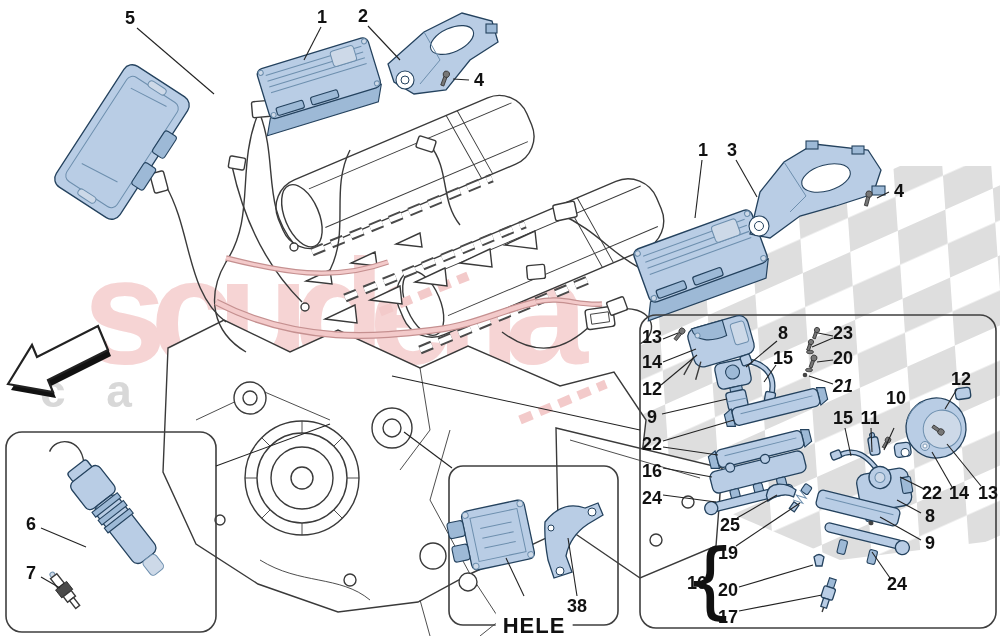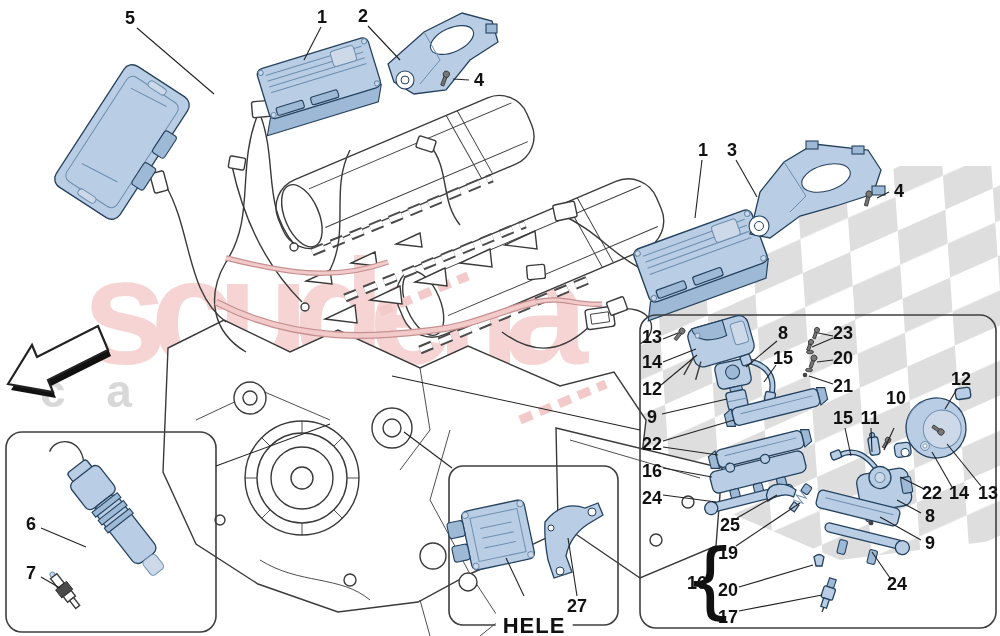--- a/index.html
+++ b/index.html
@@ -495,38 +495,38 @@
       <span class="callout" style="left: 130px; top: 18px;">5</span>
       <span class="callout" style="left: 322px; top: 17px;">1</span>
       <span class="callout" style="left: 363px; top: 16px;">2</span>
       <span class="callout" style="left: 479px; top: 80px;">4</span>
       <span class="callout" style="left: 703px; top: 150px;">1</span>
       <span class="callout" style="left: 732px; top: 150px;">3</span>
       <span class="callout" style="left: 899px; top: 191px;">4</span>
       <span class="callout" style="left: 31px; top: 524px;">6</span>
       <span class="callout" style="left: 31px; top: 573px;">7</span>
       <span class="callout" style="left: 528px; top: 624px;">26</span>
-      <span class="callout" style="left: 577px; top: 606px;">27</span>
+      <span class="callout" style="left: 577px; top: 606px;">38</span>
       <span class="callout" style="left: 652px; top: 337px;">13</span>
       <span class="callout" style="left: 652px; top: 362px;">14</span>
       <span class="callout" style="left: 652px; top: 389px;">12</span>
       <span class="callout" style="left: 652px; top: 417px;">9</span>
       <span class="callout" style="left: 652px; top: 444px;">22</span>
       <span class="callout" style="left: 652px; top: 471px;">16</span>
       <span class="callout" style="left: 652px; top: 498px;">24</span>
       <span class="callout" style="left: 730px; top: 525px; text-align: right;">25</span>
       <span class="callout" style="left: 728px; top: 553px; text-align: center;">19</span>
       <span class="callout" style="left: 697px; top: 583px;">16</span>
       <span class="callout" style="left: 728px; top: 590px;">20</span>
       <span class="callout" style="left: 728px; top: 617px;">17</span>
       <span class="callout" style="left: 783px; top: 333px;">8</span>
       <span class="callout" style="left: 843px; top: 333px;">23</span>
       <span class="callout" style="left: 783px; top: 358px;">15</span>
       <span class="callout" style="left: 843px; top: 358px;">20</span>
-      <span class="callout" style="left: 843px; top: 386px;">21</span>
+      <span class="callout" style="left: 843px; top: 386px; font-style: italic;">21</span>
       <span class="callout" style="left: 843px; top: 418px;">15</span>
       <span class="callout" style="left: 870px; top: 418px;">11</span>
       <span class="callout" style="left: 896px; top: 398px;">10</span>
       <span class="callout" style="left: 961px; top: 379px;">12</span>
       <span class="callout" style="left: 932px; top: 493px;">22</span>
       <span class="callout" style="left: 959px; top: 493px;">14</span>
       <span class="callout" style="left: 988px; top: 493px;">13</span>
       <span class="callout" style="left: 930px; top: 516px;">8</span>
       <span class="callout" style="left: 930px; top: 543px;">9</span>
       <span class="callout" style="left: 897px; top: 584px;">24</span>

